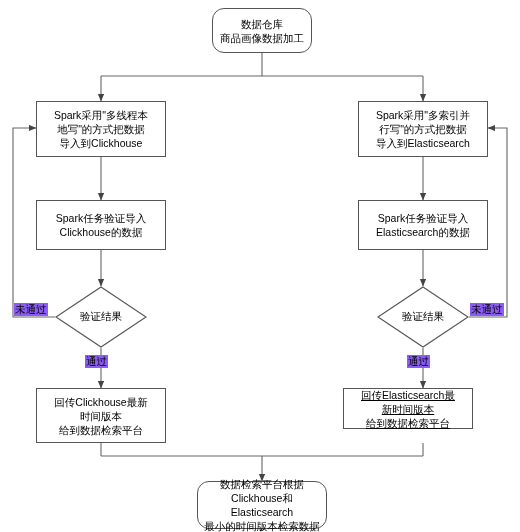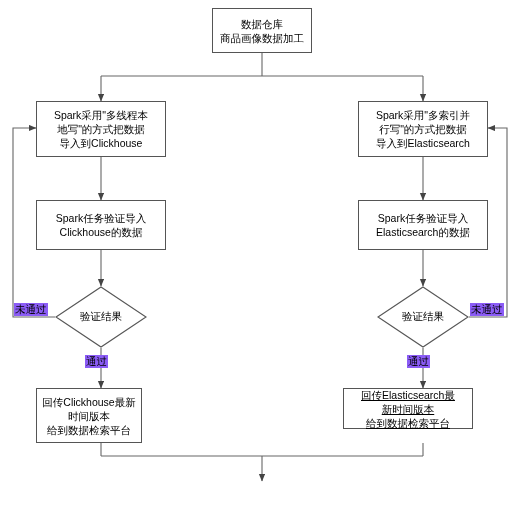--- a/index.html
+++ b/index.html
@@ -32,21 +32,21 @@
     display: flex;
     align-items: center;
     justify-content: center;
     text-align: center;
     color: #000000;
     font-size: 10.5px;
     line-height: 14px;
     z-index: 2;
   }
   .node.terminal {
-    border-radius: 0;
+    border-radius: 12px;
   }
   .node .txt {
     display: block;
     white-space: pre-line;
     padding: 0 4px;
   }
   .diamond {
     position: absolute;
     z-index: 2;
   }
@@ -146,31 +146,36 @@
     <span class="dlabel">验证结果</span>
   </div>
 
   <div class="diamond" style="left:377px; top:286px; width:92px; height:62px;">
     <svg width="92" height="62" viewBox="0 0 92 62" xmlns="http://www.w3.org/2000/svg">
       <polygon points="46,1 91,31 46,61 1,31" fill="#ffffff" stroke="#555555" stroke-width="1.1"></polygon>
     </svg>
     <span class="dlabel">验证结果</span>
   </div>
 
-  <div class="node" style="left:36px; top:388px; width:106px; height:55px;">
+  <div class="node" style="left:36px; top:388px; width:130px; height:55px;">
     <span class="txt">回传Clickhouse最新
 时间版本
 给到数据检索平台</span>
   </div>
 
   <div class="node" style="left:343px; top:388px; width:130px; height:41px;text-decoration:underline;">
     <span class="txt">回传Elasticsearch最
 新时间版本
 给到数据检索平台</span>
   </div>
 
+  <div class="node terminal" style="left:197px; top:481px; width:130px; height:48px;">
+    <span class="txt">数据检索平台根据
+Clickhouse和Elasticsearch
+最小的时间版本检索数据</span>
+  </div>
 
   <div class="edge-label" style="left:14px; top:303px;">未通过</div>
   <div class="edge-label" style="left:85px; top:355px;">通过</div>
   <div class="edge-label" style="left:470px; top:303px;">未通过</div>
   <div class="edge-label" style="left:407px; top:355px;">通过</div>
 
 </div>
 
 </body></html>

